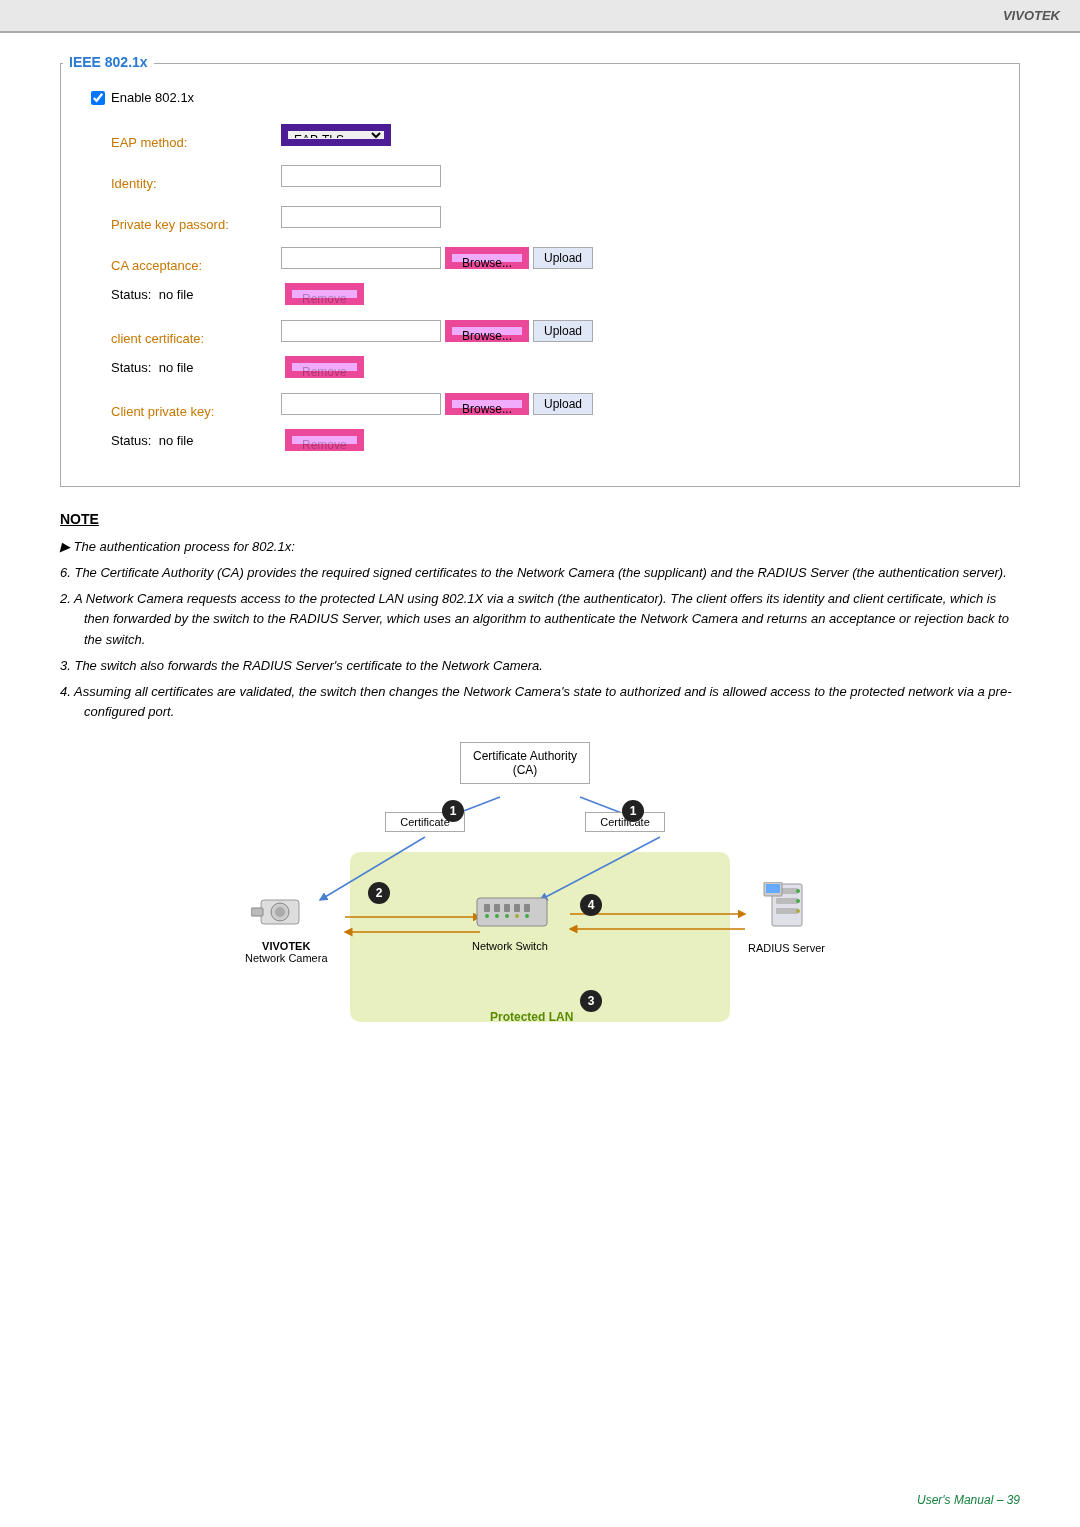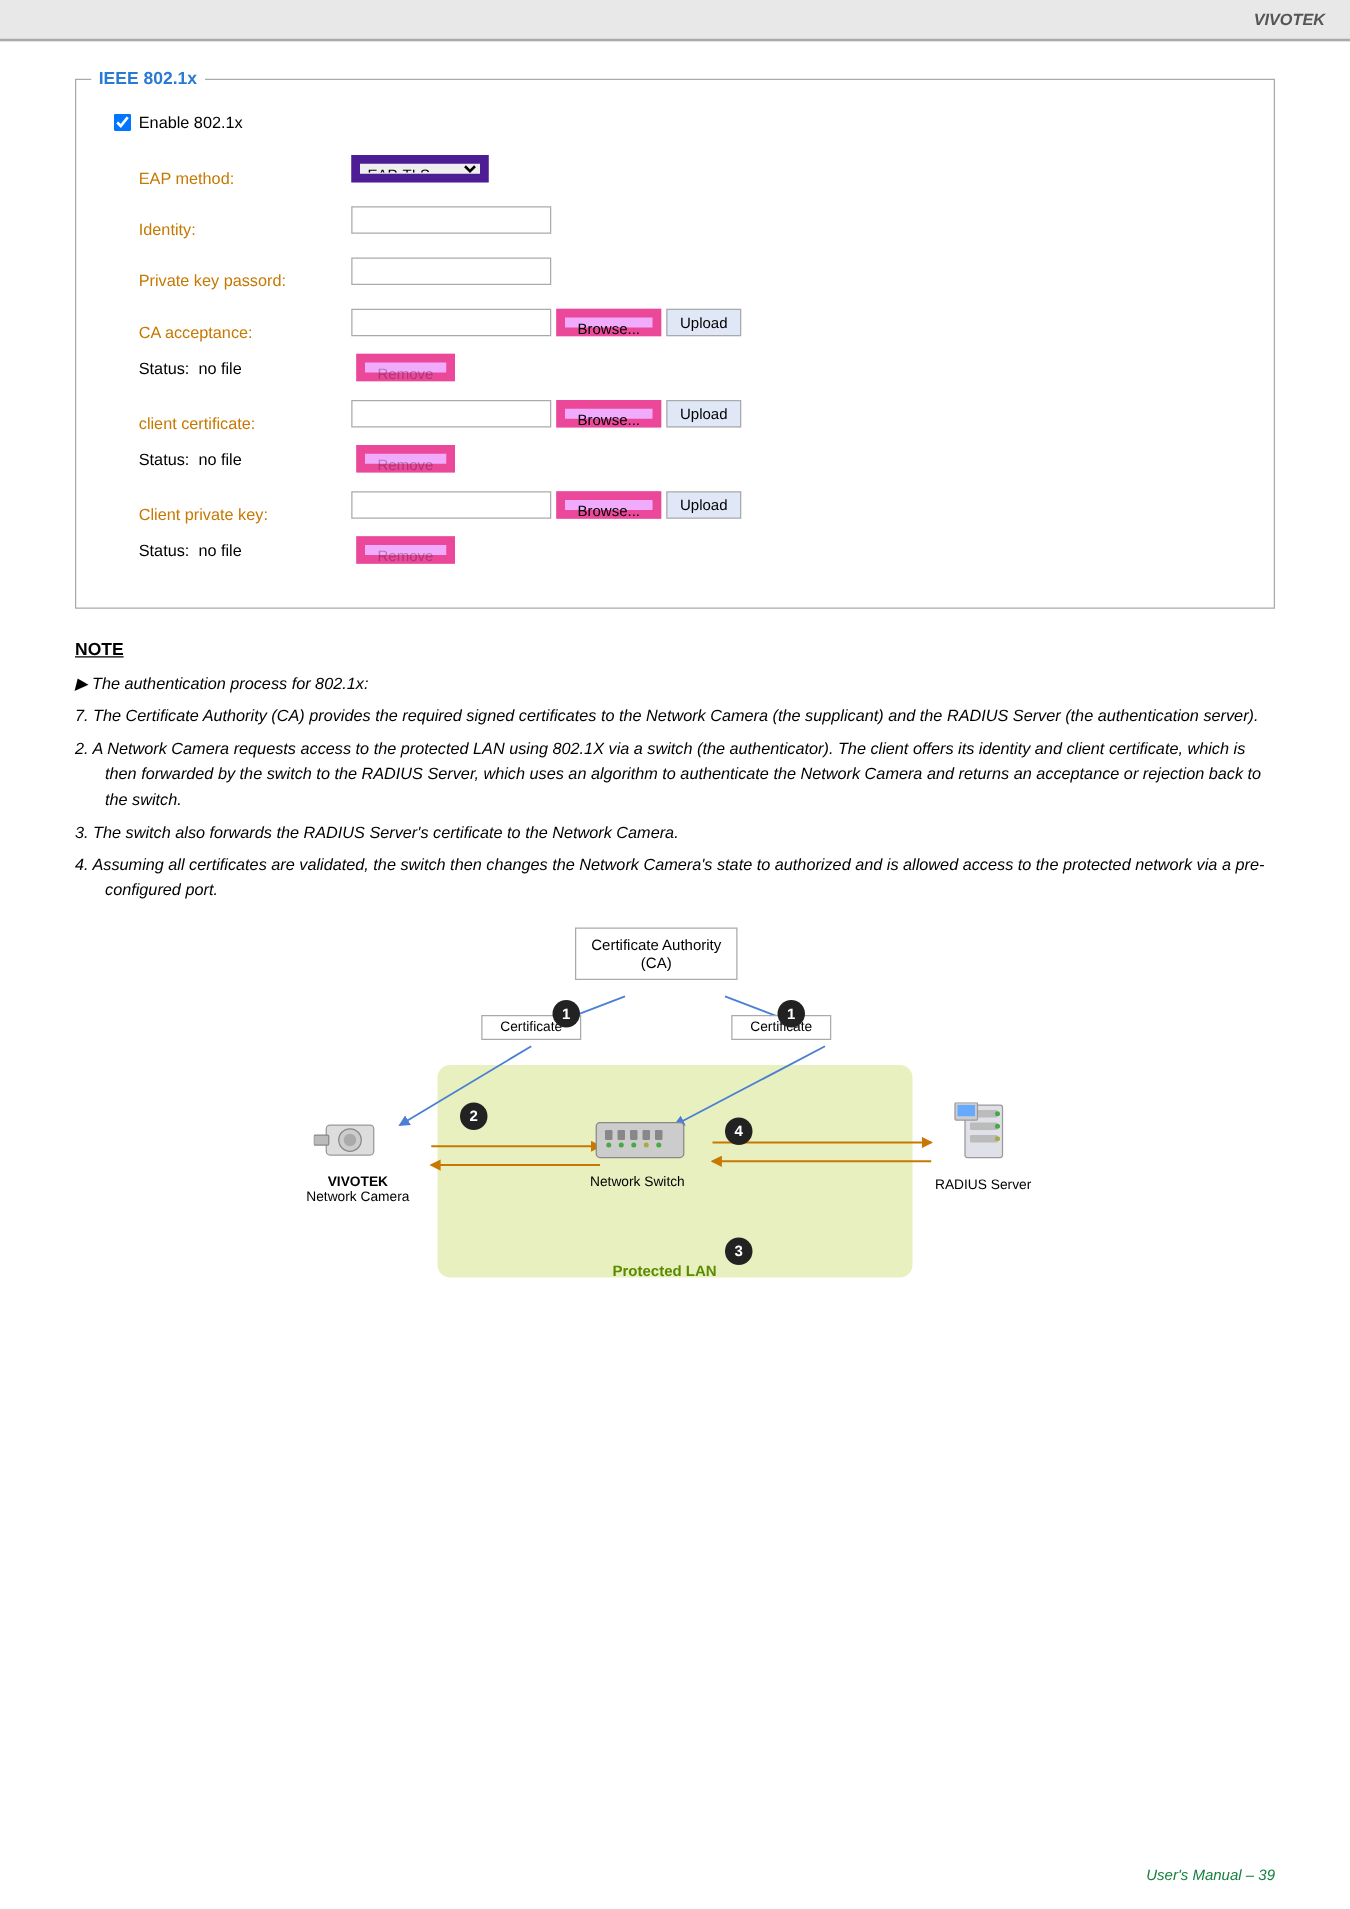--- a/index.html
+++ b/index.html
@@ -29,21 +29,21 @@
     }
     .ieee-box {
       border: 1px solid #aaa;
       padding: 20px 30px 25px 30px;
       margin-bottom: 24px;
       position: relative;
     }
     .ieee-title {
       position: absolute;
       top: -10px;
-      left: 12px;
+      left: 2px;
       background: #fff;
       padding: 0 6px;
       color: #2a7ad3;
       font-weight: bold;
       font-size: 14px;
     }
     .enable-row {
       display: flex;
       align-items: flex-end;
       margin-bottom: 14px;
@@ -327,21 +327,21 @@
         <span>Status:</span>&nbsp;&nbsp;<span>no file</span>
       </span>
       <button class="btn" disabled="">Remove</button>
     </div>
   </div>
 
 
   <div class="note-section">
     <div class="note-title">NOTE</div>
     <p class="note-item bullet">The authentication process for 802.1x:</p>
-    <p class="note-item numbered">7.  The Certificate Authority (CA) provides the required signed certificates to the Network Camera (the supplicant) and the RADIUS Server (the authentication server).</p>
+    <p class="note-item numbered">6.  The Certificate Authority (CA) provides the required signed certificates to the Network Camera (the supplicant) and the RADIUS Server (the authentication server).</p>
     <p class="note-item numbered">2.  A Network Camera requests access to the protected LAN using 802.1X via a switch (the authenticator). The client offers its identity and client certificate, which is then forwarded by the switch to the RADIUS Server, which uses an algorithm to authenticate the Network Camera and returns an acceptance or rejection back to the switch.</p>
     <p class="note-item numbered">3.  The switch also forwards the RADIUS Server's certificate to the Network Camera.</p>
     <p class="note-item numbered">4.  Assuming all certificates are validated, the switch then changes the Network Camera's state to authorized and is allowed access to the protected network via a pre-configured port.</p>
   </div>
 
   <div class="diagram-container">
     <div class="diagram">
 
       <div class="protected-area"></div>
 

